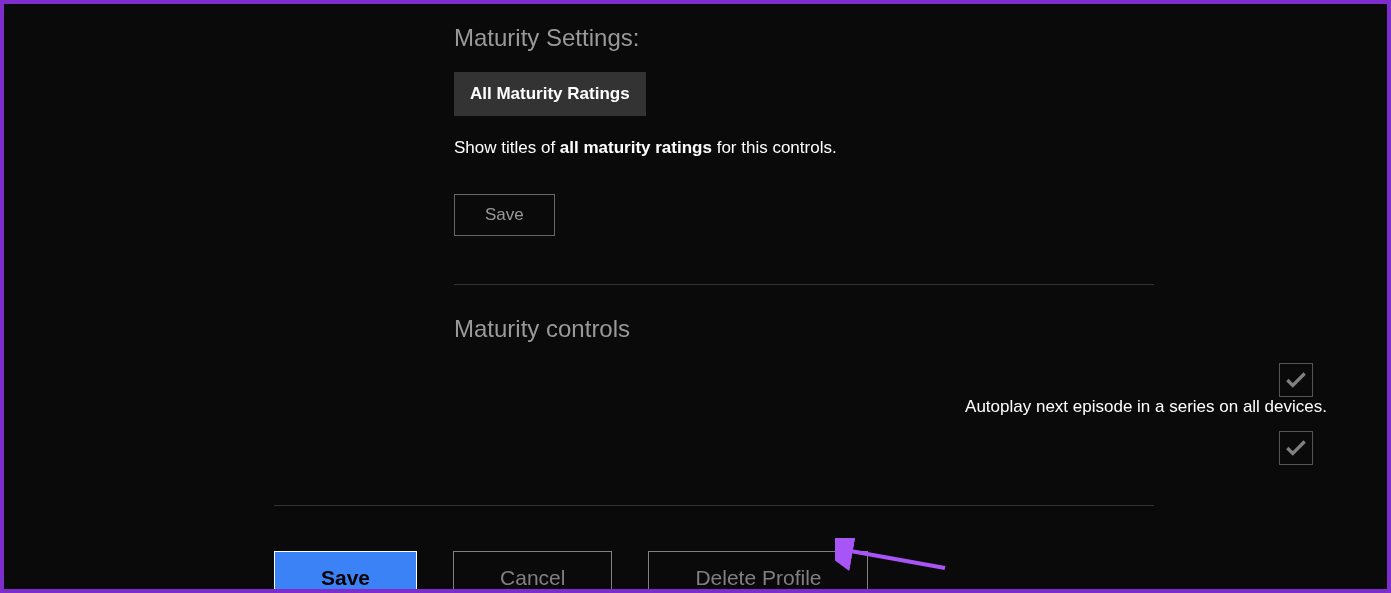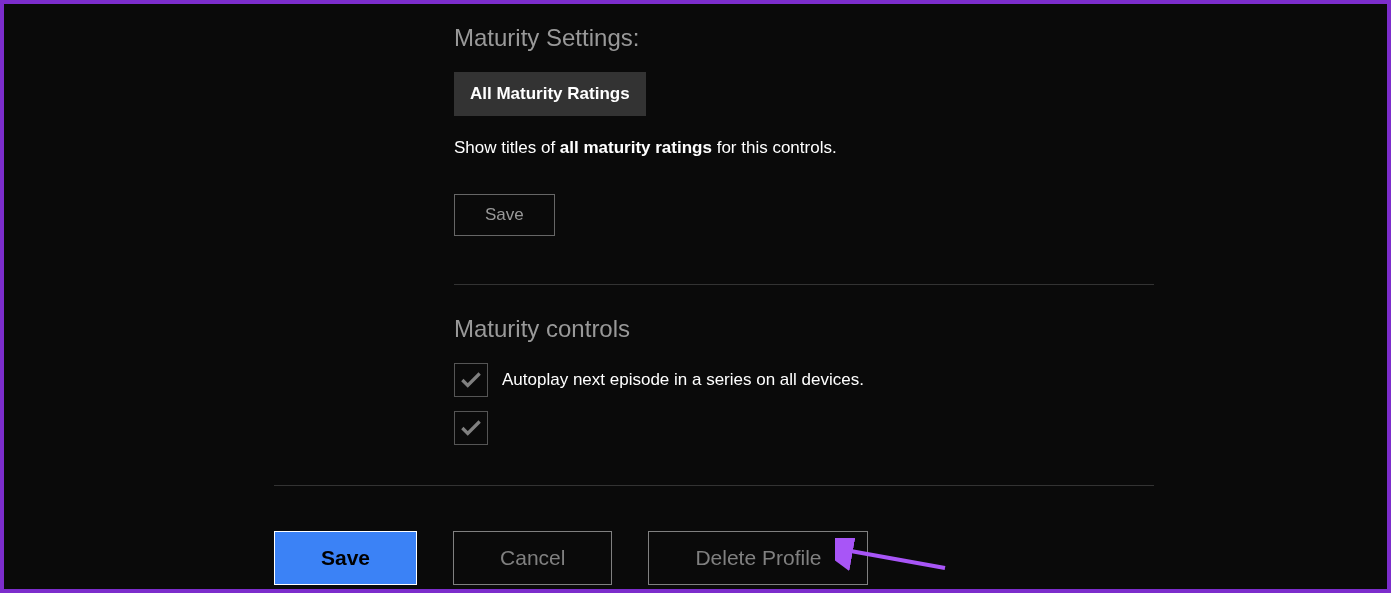--- a/index.html
+++ b/index.html
@@ -62,22 +62,23 @@
     }
     .divider-full {
       border: none;
       border-top: 1px solid #333;
       margin: 40px 0 0 0;
       width: 880px;
       margin-left: -180px;
     }
     .checkbox-row {
       display: flex;
-      align-items: center;
+      align-items: flex-end;
       margin-bottom: 14px;
+      flex-direction: column;
     }
     .checkbox {
       width: 34px;
       height: 34px;
       border: 1px solid #555;
       background: transparent;
       margin-right: 14px;
       display: flex;
       align-items: center;
       justify-content: center;

